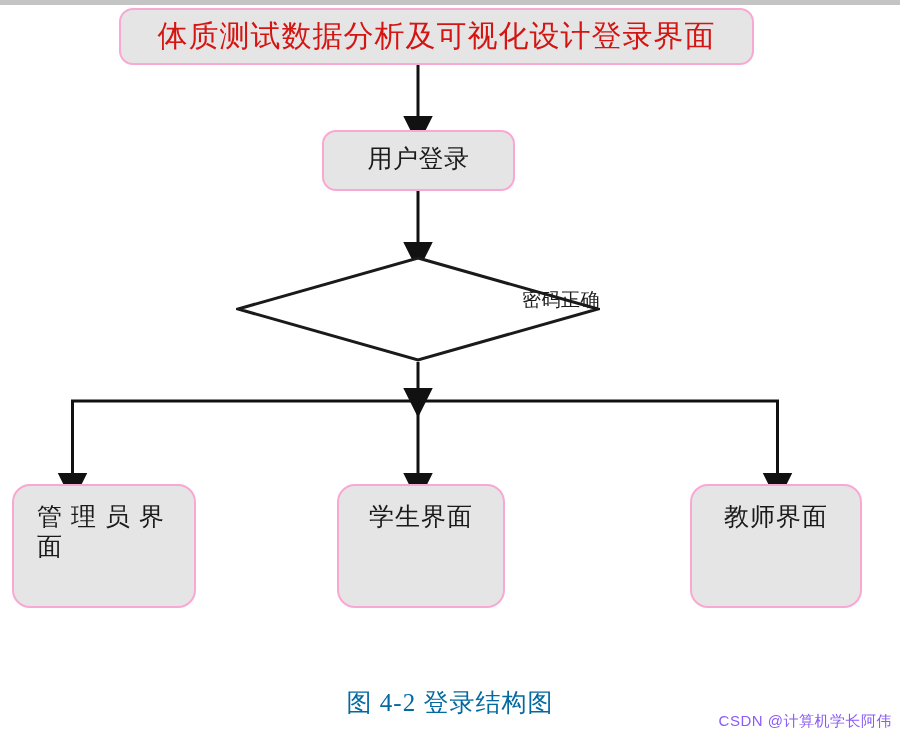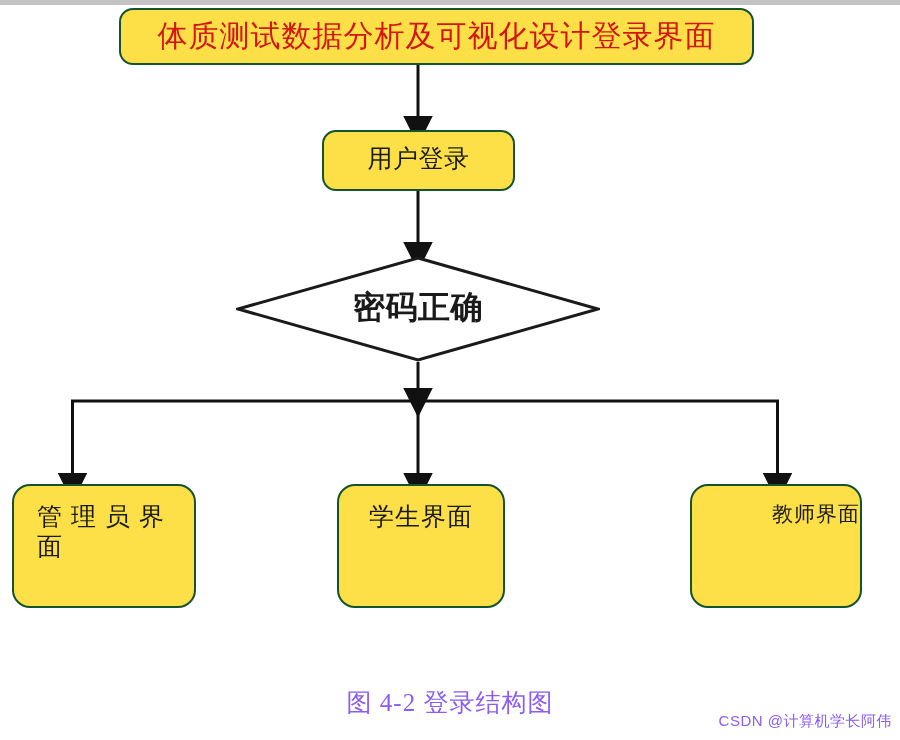--- a/index.html
+++ b/index.html
@@ -30,23 +30,23 @@
     position: absolute;
     left: 0;
     top: 0;
     width: 900px;
     height: 740px;
     pointer-events: none;
   }
   .node {
     position: absolute;
     box-sizing: border-box;
-    border: 2px solid #14532d;
+    border: 2px solid #f9a8d4;
     border-radius: 16px;
-    background: #fde047;
+    background: #e5e5e5;
   }
   .node-label {
     position: absolute;
     color: #1a1a1a;
     font-family: "Liberation Serif", "DejaVu Serif", serif;
     white-space: pre-wrap;
     line-height: 1.18;
   }
   
   #node-title {
@@ -87,24 +87,23 @@
     position: absolute;
     left: 236px;
     top: 256px;
     width: 364px;
     height: 106px;
   }
   #node-decision .node-label {
     left: 0;
     right: 0;
     top: 33px;
-    text-align: center;
-    font-size: 32px;
+    text-align: right;
+    font-size: 19px;
     letter-spacing: 0.5px;
-    font-weight: bold;
   }
   
   .leaf {
     top: 484px;
     height: 124px;
     border-radius: 18px;
   }
   #node-admin { left: 12px;  width: 184px; }
   #node-student { left: 337px; width: 168px; }
   #node-teacher { left: 690px; width: 172px; }
@@ -122,33 +121,33 @@
     right: 0;
     top: 16px;
     text-align: center;
     font-size: 25px;
     letter-spacing: 1px;
   }
   #node-teacher .node-label {
     left: 0;
     right: 0;
     top: 16px;
-    text-align: right;
-    font-size: 21px;
+    text-align: center;
+    font-size: 25px;
     letter-spacing: 1px;
   }
   
   #figure-caption {
     position: absolute;
     left: 0;
     right: 0;
     top: 686px;
     text-align: center;
     font-size: 25px;
-    color: #8b5cf6;
+    color: #0369a1;
     font-family: "Liberation Serif", "DejaVu Serif", serif;
     letter-spacing: 1px;
   }
   
   #watermark {
     position: absolute;
     right: 8px;
     top: 712px;
     font-size: 15px;
     color: #8b5cf6;

